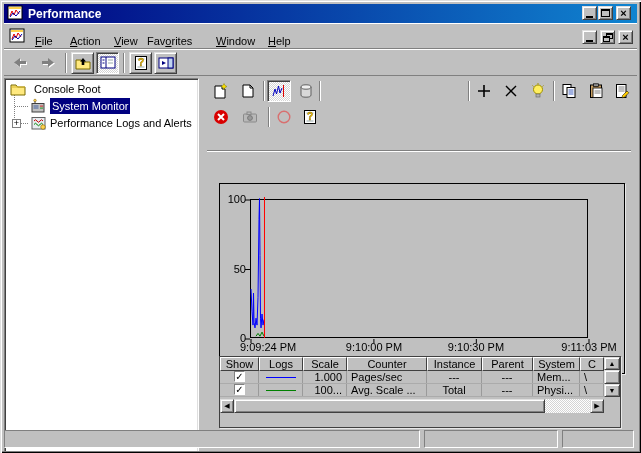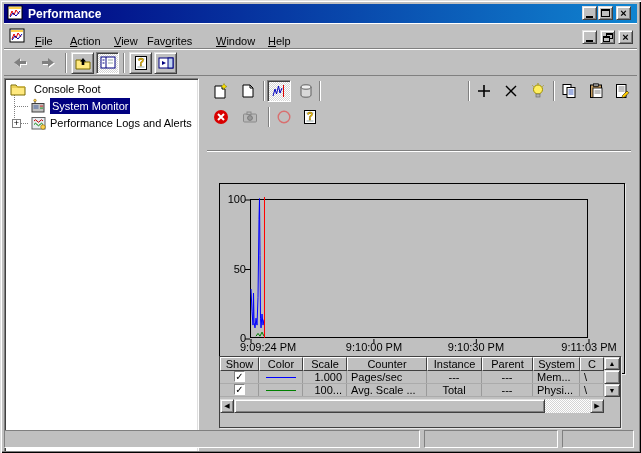--- a/index.html
+++ b/index.html
@@ -373,21 +373,21 @@
         </svg>
     </div>
     <span class="xlab" style="left:20px">9:09:24 PM</span>
     <span class="xlab ctr" style="left:154px">9:10:00 PM</span>
     <span class="xlab ctr" style="left:256px">9:10:30 PM</span>
     <span class="xlab ctr" style="left:369px">9:11:03 PM</span>
   </div>
 
   <div class="abs legend">
     <div class="lh" style="left:0;width:39px">Show</div>
-    <div class="lh" style="left:39px;width:44px">Color</div>
+    <div class="lh" style="left:39px;width:44px">Logs</div>
     <div class="lh" style="left:83px;width:44px">Scale</div>
     <div class="lh" style="left:127px;width:80px">Counter</div>
     <div class="lh" style="left:207px;width:55px">Instance</div>
     <div class="lh" style="left:262px;width:51px">Parent</div>
     <div class="lh" style="left:313px;width:47px">System</div>
     <div class="lh" style="left:360px;width:24px">C</div>
 
     <div class="lrow" style="top:14px">
       <span class="lc ta-c" style="left:0;width:39px">
         <span class="checkbox">✓</span>

